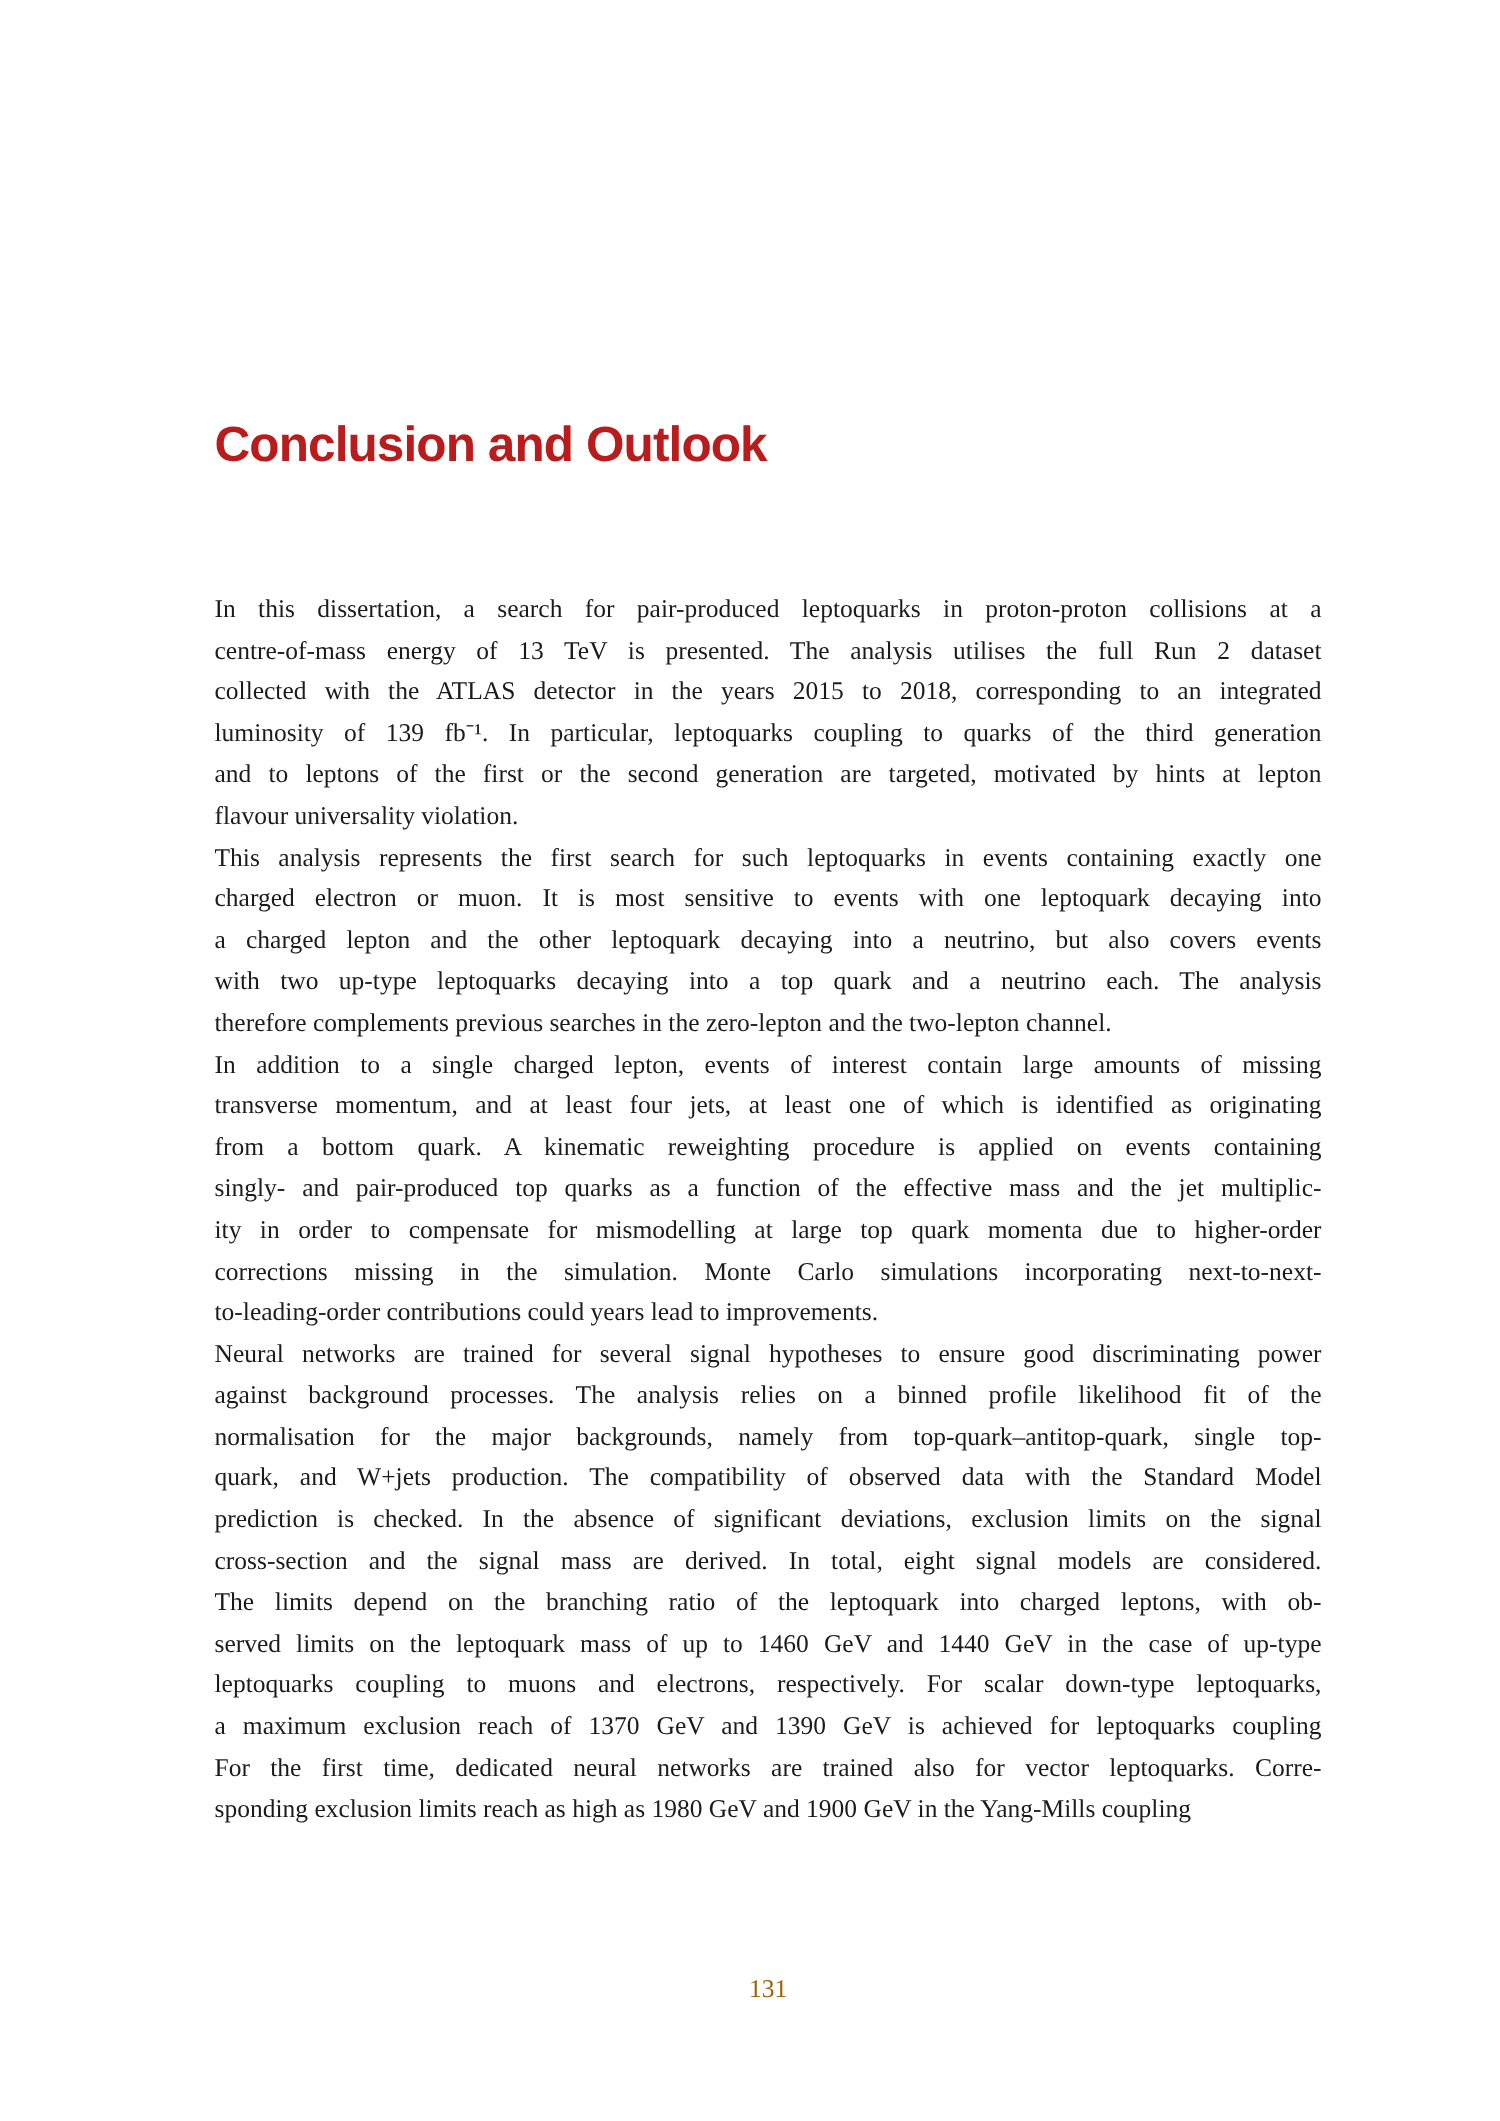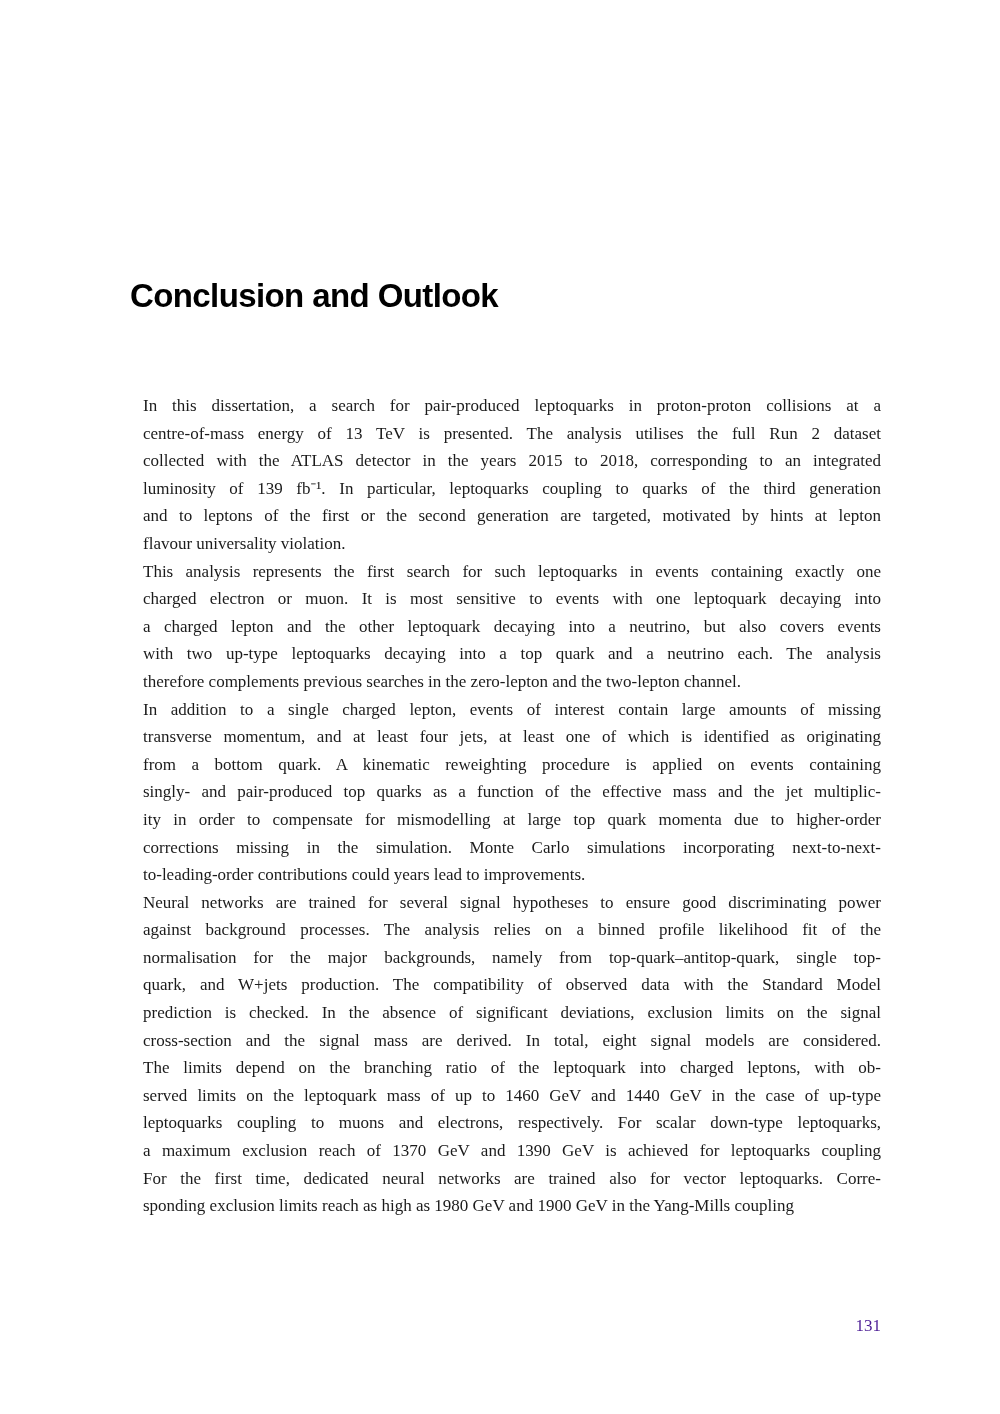--- a/index.html
+++ b/index.html
@@ -7,29 +7,29 @@
     position: relative;
     width: 1000px;
     height: 1414px;
     background: #ffffff;
     overflow: hidden;
     font-family: "Liberation Serif", serif;
     color: #1b1b1b;
   }
   .chapter-heading {
     position: absolute;
-    left: 130px;
+    left: 143px;
     top: 276px;
     width: 738px;
     font-family: "Liberation Sans", sans-serif;
     font-weight: 700;
     font-size: 33px;
     line-height: 40px;
     letter-spacing: -0.6px;
-    color: #000000;
+    color: #b91c1c;
     white-space: nowrap;
   }
   .body-text {
     position: absolute;
     left: 143px;
     top: 392px;
     width: 738px;
     font-size: 17px;
   }
   .paragraph { margin: 0; padding: 0; }
@@ -42,24 +42,24 @@
     white-space: normal;
   }
   .line.last {
     text-align-last: left;
   }
   .page-number {
     position: absolute;
     left: 143px;
     top: 1314px;
     width: 738px;
-    text-align: right;
+    text-align: center;
     font-size: 17px;
     line-height: 24px;
-    color: #4c1d95;
+    color: #a16207;
   }
 </style>
 </head>
 <body>
 
 <div class="page">
   <div class="chapter-heading">Conclusion and Outlook</div>
 
   <div class="body-text">
       <div class="paragraph">

